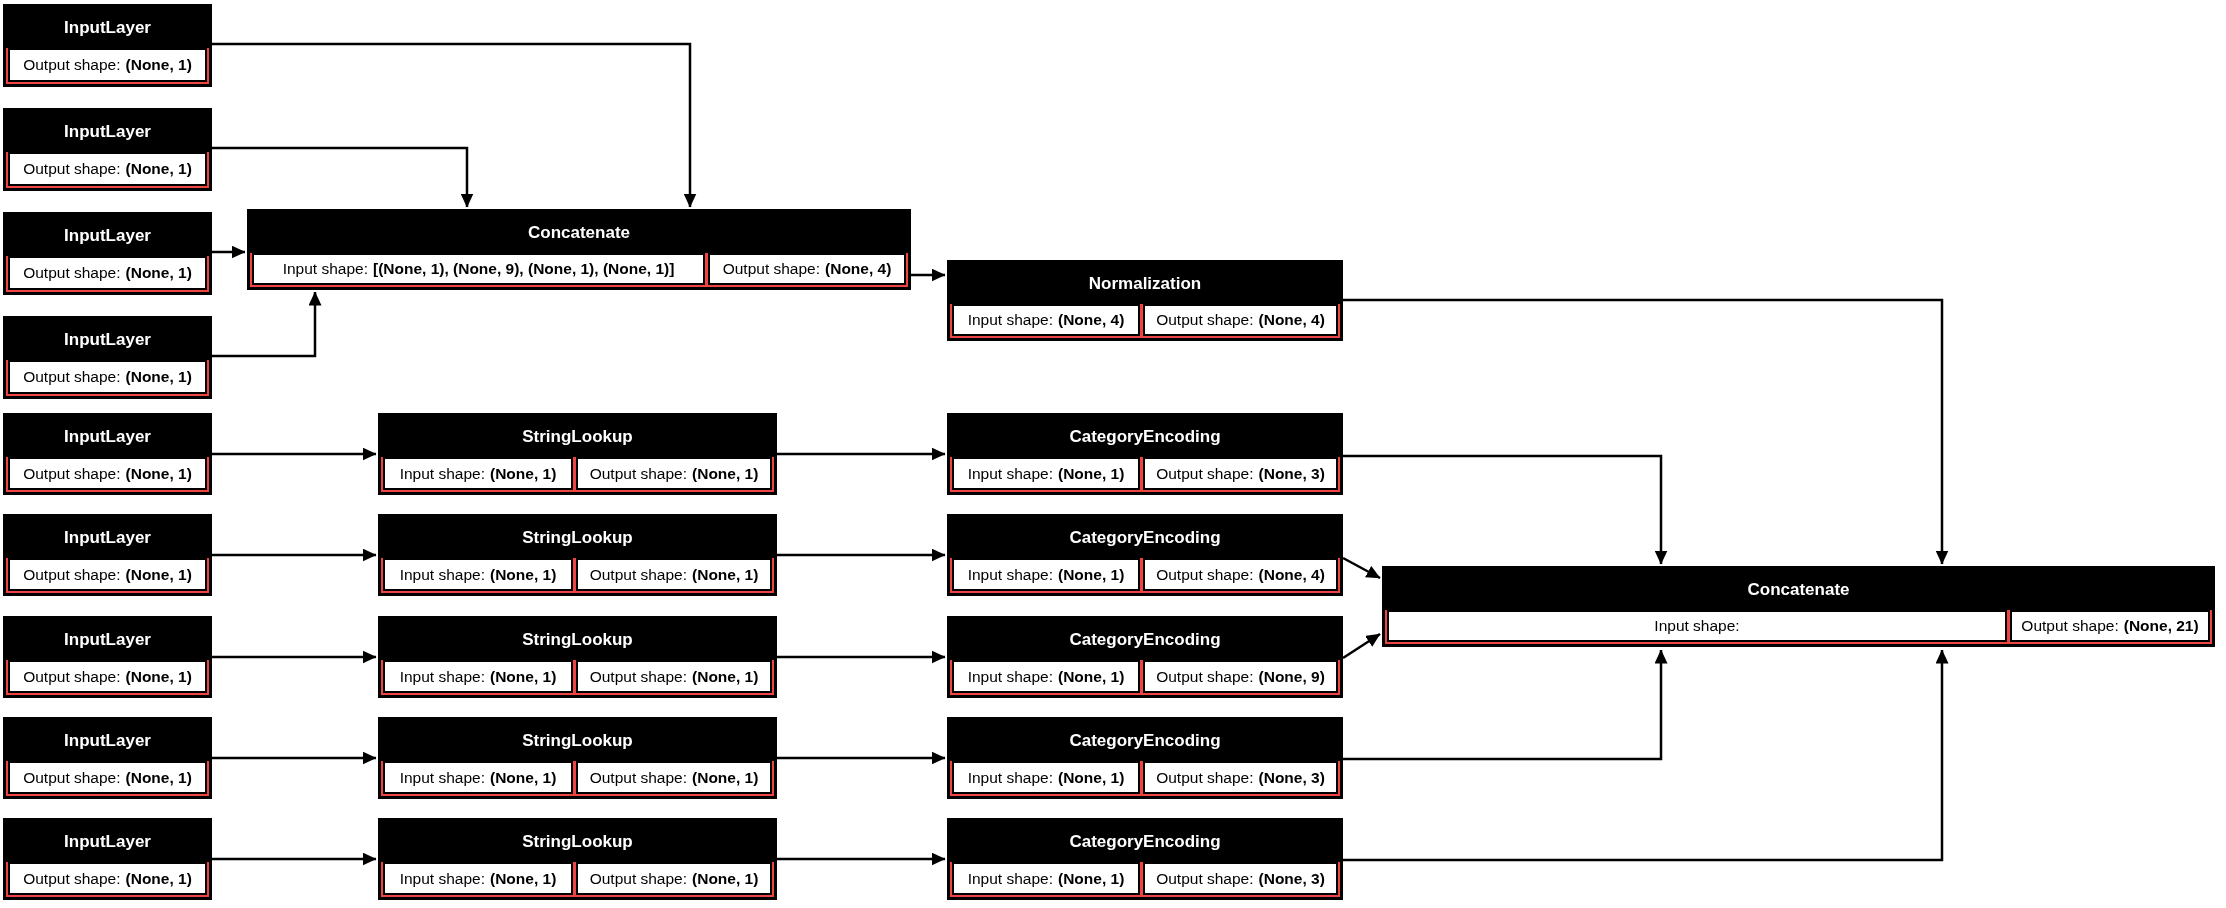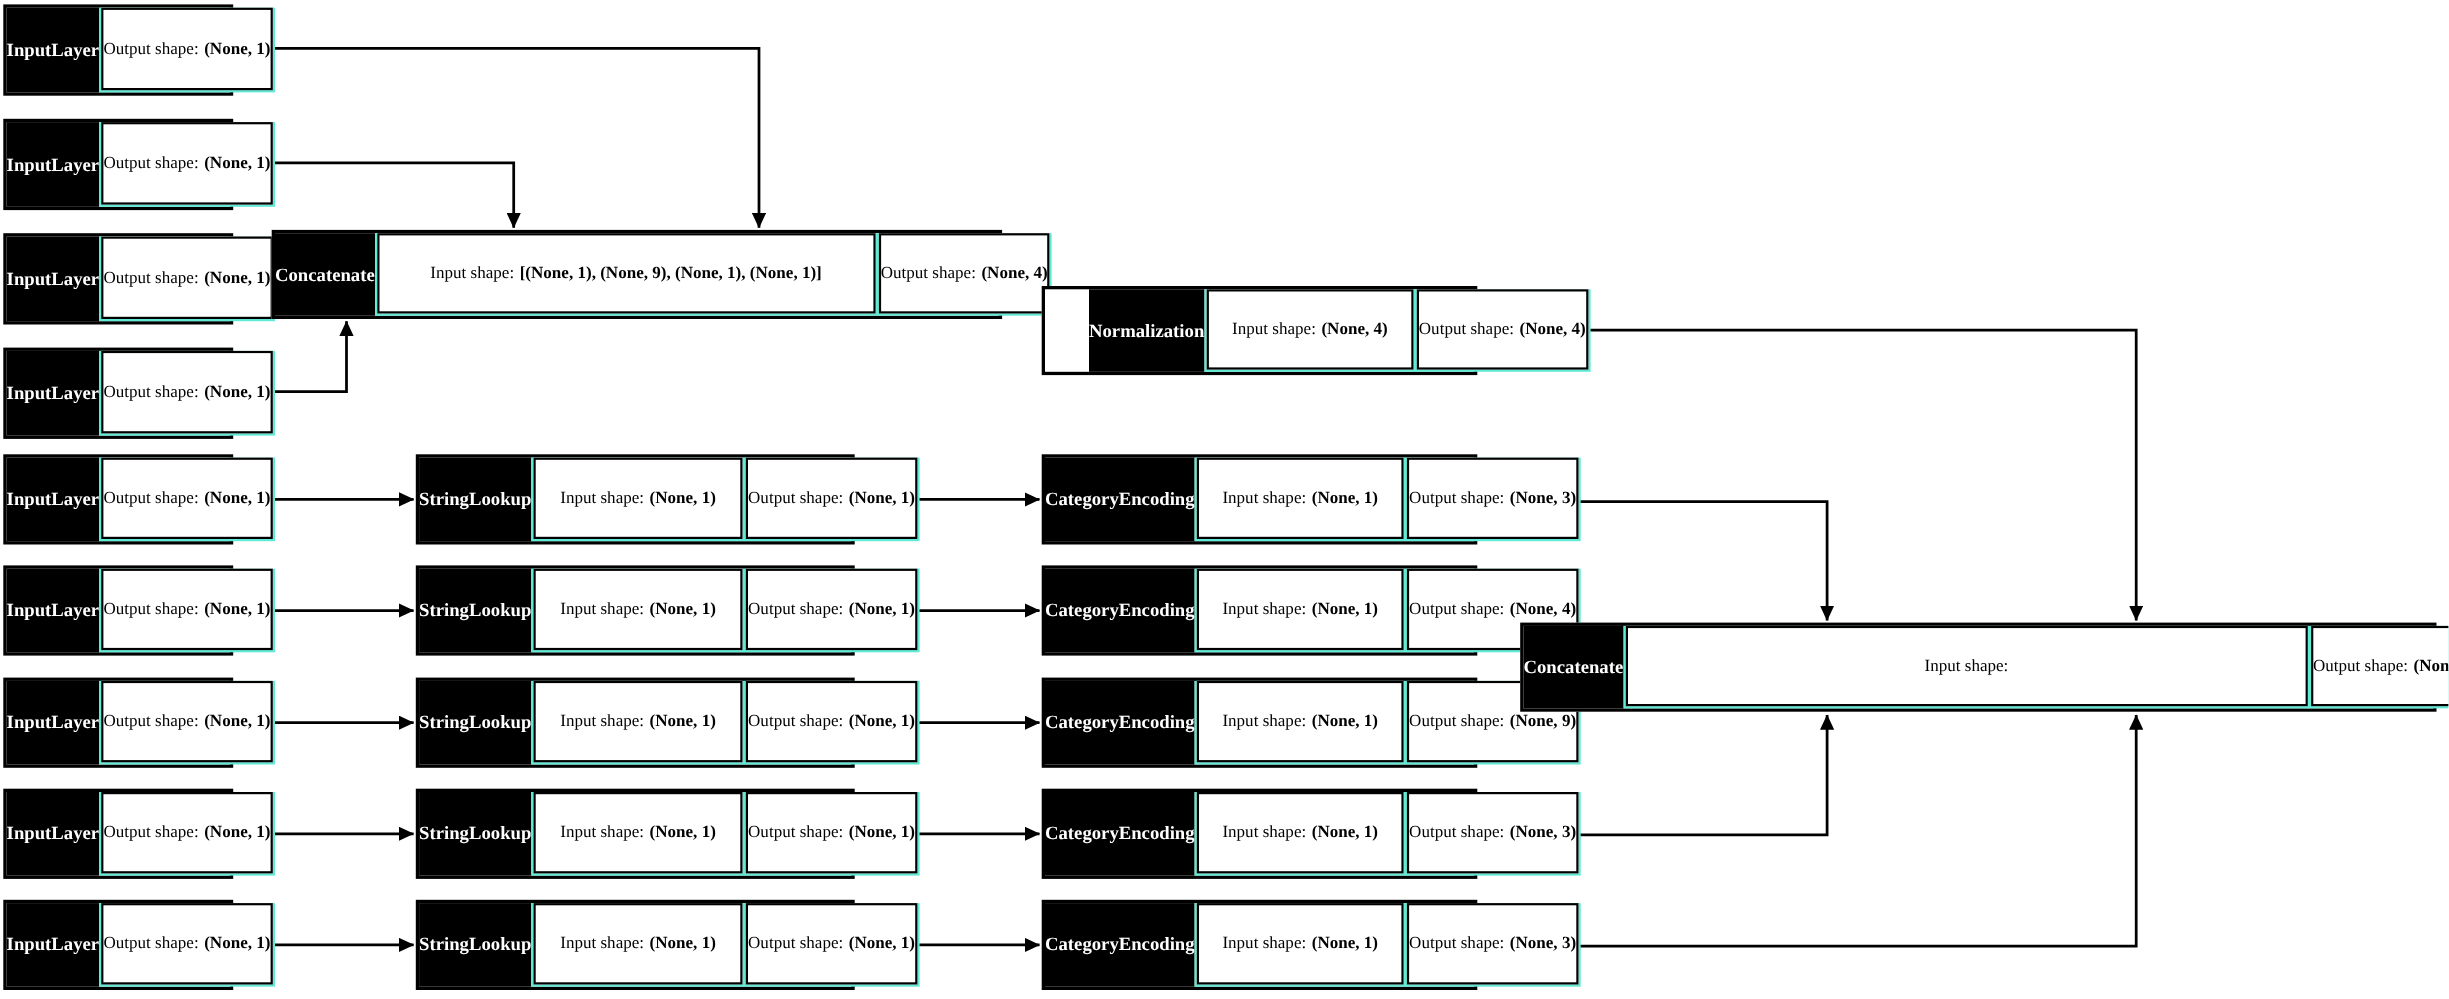--- a/index.html
+++ b/index.html
@@ -23,36 +23,36 @@
     width: 2226px;
     height: 908px;
     pointer-events: none;
   }
   .node {
     position: absolute;
     box-sizing: border-box;
     border: 3px solid #000000;
     background: #ffffff;
     display: flex;
-    font-family: Liberation Serif, serif;
+    flex-direction: column;
   }
   .node-title {
     flex: 0 0 41px;
     background: #000000;
     color: #ffffff;
     font-weight: bold;
     font-size: 17px;
     display: flex;
     align-items: center;
     justify-content: center;
     white-space: nowrap;
   }
   .node-body {
     flex: 1;
-    background: #5eead4;
+    background: #ef4444;
     display: flex;
     gap: 3px;
     padding: 0 2px 2px 2px;
     min-height: 0;
   }
   .cell {
     box-sizing: border-box;
     border: 2px solid #000000;
     background: #ffffff;
     display: flex;
@@ -154,21 +154,21 @@
         <span class="lbl">Input shape:</span>
         <span class="val">[(None, 1), (None, 9), (None, 1), (None, 1)]</span>
       </div>
       <div class="cell grow">
         <span class="lbl">Output shape:</span>
         <span class="val">(None, 4)</span>
       </div>
     </div>
   </div>
 
-  <div class="node" style="left:947px;top:260px;width:396px;height:81px;padding-left:40px;">
+  <div class="node" style="left:947px;top:260px;width:396px;height:81px;">
     <div class="node-title">Normalization</div>
     <div class="node-body">
       <div class="cell" style="flex:0 0 188px;">
         <span class="lbl">Input shape:</span>
         <span class="val">(None, 4)</span>
       </div>
       <div class="cell grow">
         <span class="lbl">Output shape:</span>
         <span class="val">(None, 4)</span>
       </div>

